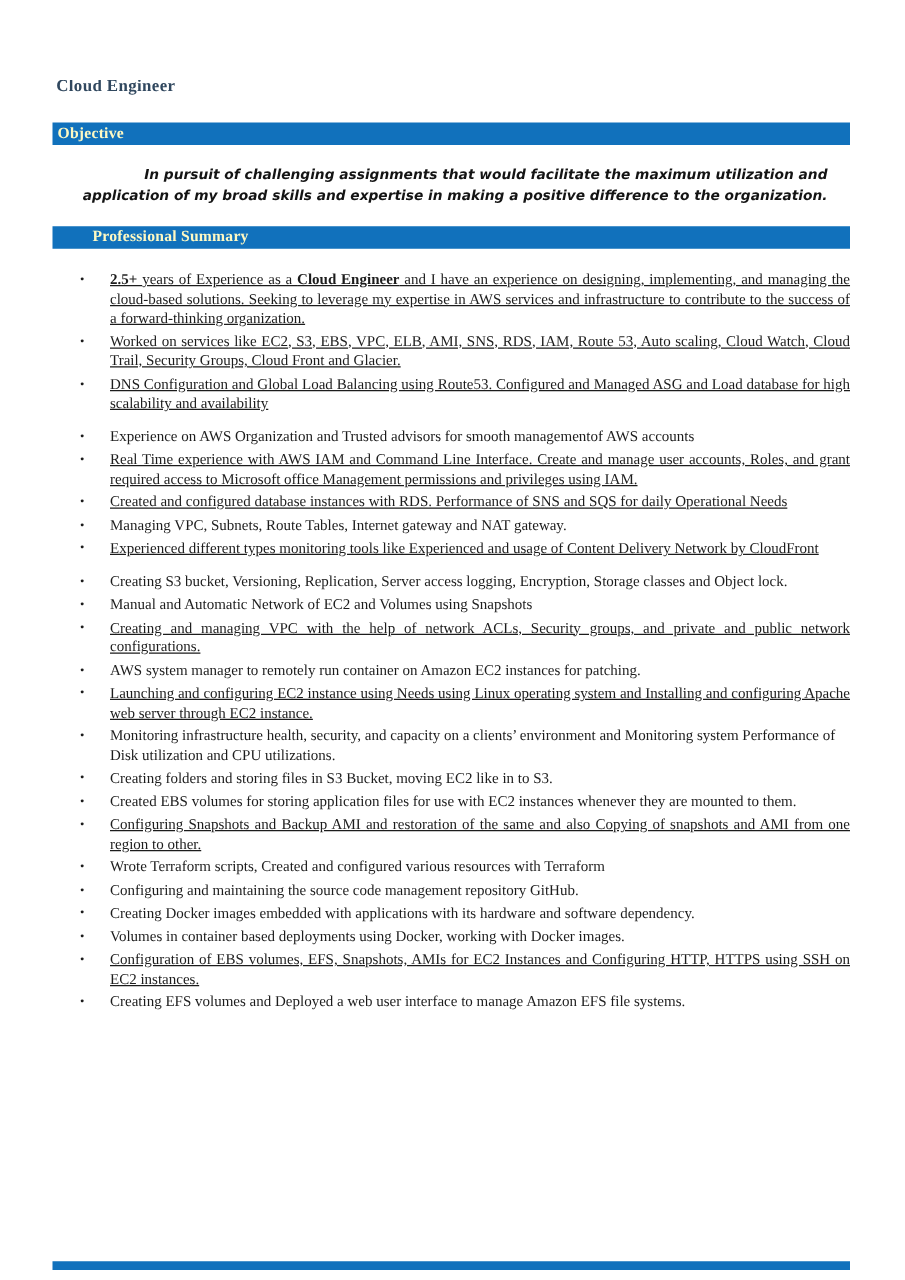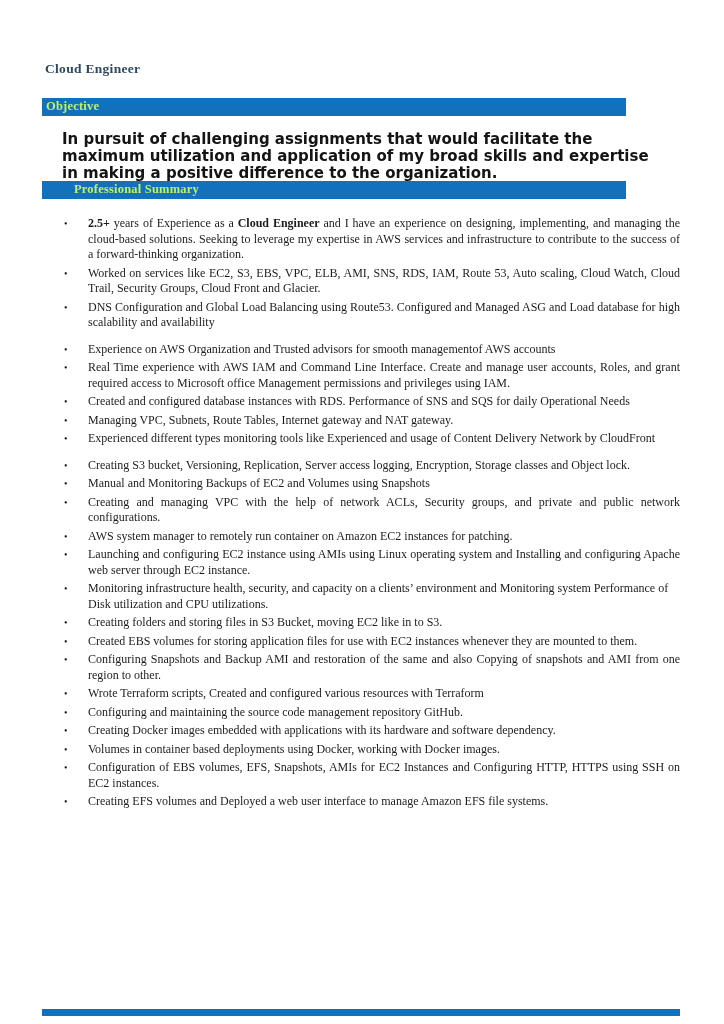--- a/index.html
+++ b/index.html
@@ -9,48 +9,48 @@
   }
   .doc-title-clip{
     position:absolute;left:45px;top:64px;height:16px;overflow:hidden;width:300px;
   }
   .doc-title-clip span{
     display:block;margin-top:-3px;
     font-family:"Liberation Serif",serif;font-weight:bold;font-size:13.5px;
     color:#31485F;letter-spacing:0.3px;
   }
   .section-bar{
-    position:absolute;left:42px;width:584px;height:18px;background:#1171BC;
+    position:absolute;left:42px;width:638px;height:18px;background:#1171BC;
     box-sizing:border-box;padding-left:4px;
-    color:#bef264;font-family:"Liberation Serif",serif;font-weight:bold;
+    color:#fef9c3;font-family:"Liberation Serif",serif;font-weight:bold;
     font-size:12.5px;line-height:17px;letter-spacing:0.2px;
   }
   #bar-objective{top:98px;}
   #bar-summary{top:181px;}
   .objective-text{
     position:absolute;left:62px;top:131px;width:600px;
-    text-align:left;
-    font-family:"DejaVu Sans",sans-serif;font-weight:bold;
-    font-size:15px;line-height:17px;color:#141414;
+    text-align:right;
+    font-family:"DejaVu Sans",sans-serif;font-style:italic;font-weight:bold;
+    font-size:11px;line-height:17px;color:#141414;
   }
   .bullet-list{
     position:absolute;left:42px;top:216px;width:638px;
   }
   .bullet-row{display:flex;margin-bottom:3px;}
   .bullet-row.gap-after{margin-bottom:11px;}
   .bullet-marker{
     width:46px;box-sizing:border-box;padding-left:22px;flex:none;
     font-size:10px;line-height:15.5px;color:#1c1c1c;
   }
   .bullet-text{
     flex:1;
     font-family:"Liberation Serif",serif;font-size:12px;line-height:15.5px;
     color:#1c1c1c;
   }
-  .bullet-text.justify{text-align:justify;}
+  .bullet-text.justify{text-align:justify;text-decoration:underline;}
   .bullet-text b{font-weight:bold;}
   .partial-next-bar{
     position:absolute;left:42px;width:638px;top:1009px;height:7px;background:#1171BC;
   }
 </style>
 </head>
 <body>
 
 <div class="doc-title-clip">
   <span style="color: rgb(49, 72, 95);">Cloud Engineer</span>
@@ -94,33 +94,33 @@
     <div class="bullet-row gap-after">
       <span class="bullet-marker">•</span>
       <div class="bullet-text justify"><span>Experienced different types monitoring tools like Experienced and usage of Content Delivery Network by CloudFront</span></div>
     </div>
     <div class="bullet-row">
       <span class="bullet-marker">•</span>
       <div class="bullet-text"><span>Creating S3 bucket, Versioning, Replication, Server access logging, Encryption, Storage classes and Object lock.</span></div>
     </div>
     <div class="bullet-row">
       <span class="bullet-marker">•</span>
-      <div class="bullet-text"><span>Manual and Monitoring Backups of EC2 and Volumes using Snapshots</span></div>
+      <div class="bullet-text"><span>Manual and Automatic Network of EC2 and Volumes using Snapshots</span></div>
     </div>
     <div class="bullet-row">
       <span class="bullet-marker">•</span>
       <div class="bullet-text justify"><span>Creating and managing VPC with the help of network ACLs, Security groups, and private and public network configurations.</span></div>
     </div>
     <div class="bullet-row">
       <span class="bullet-marker">•</span>
       <div class="bullet-text"><span>AWS system manager to remotely run container on Amazon EC2 instances for patching.</span></div>
     </div>
     <div class="bullet-row">
       <span class="bullet-marker">•</span>
-      <div class="bullet-text justify"><span>Launching and configuring EC2 instance using AMIs using Linux operating system and Installing and configuring Apache web server through EC2 instance.</span></div>
+      <div class="bullet-text justify"><span>Launching and configuring EC2 instance using Needs using Linux operating system and Installing and configuring Apache web server through EC2 instance.</span></div>
     </div>
     <div class="bullet-row">
       <span class="bullet-marker">•</span>
       <div class="bullet-text"><span>Monitoring infrastructure health, security, and capacity on a clients’ environment and Monitoring system Performance of Disk utilization and CPU utilizations.</span></div>
     </div>
     <div class="bullet-row">
       <span class="bullet-marker">•</span>
       <div class="bullet-text"><span>Creating folders and storing files in S3 Bucket, moving EC2 like in to S3.</span></div>
     </div>
     <div class="bullet-row">

